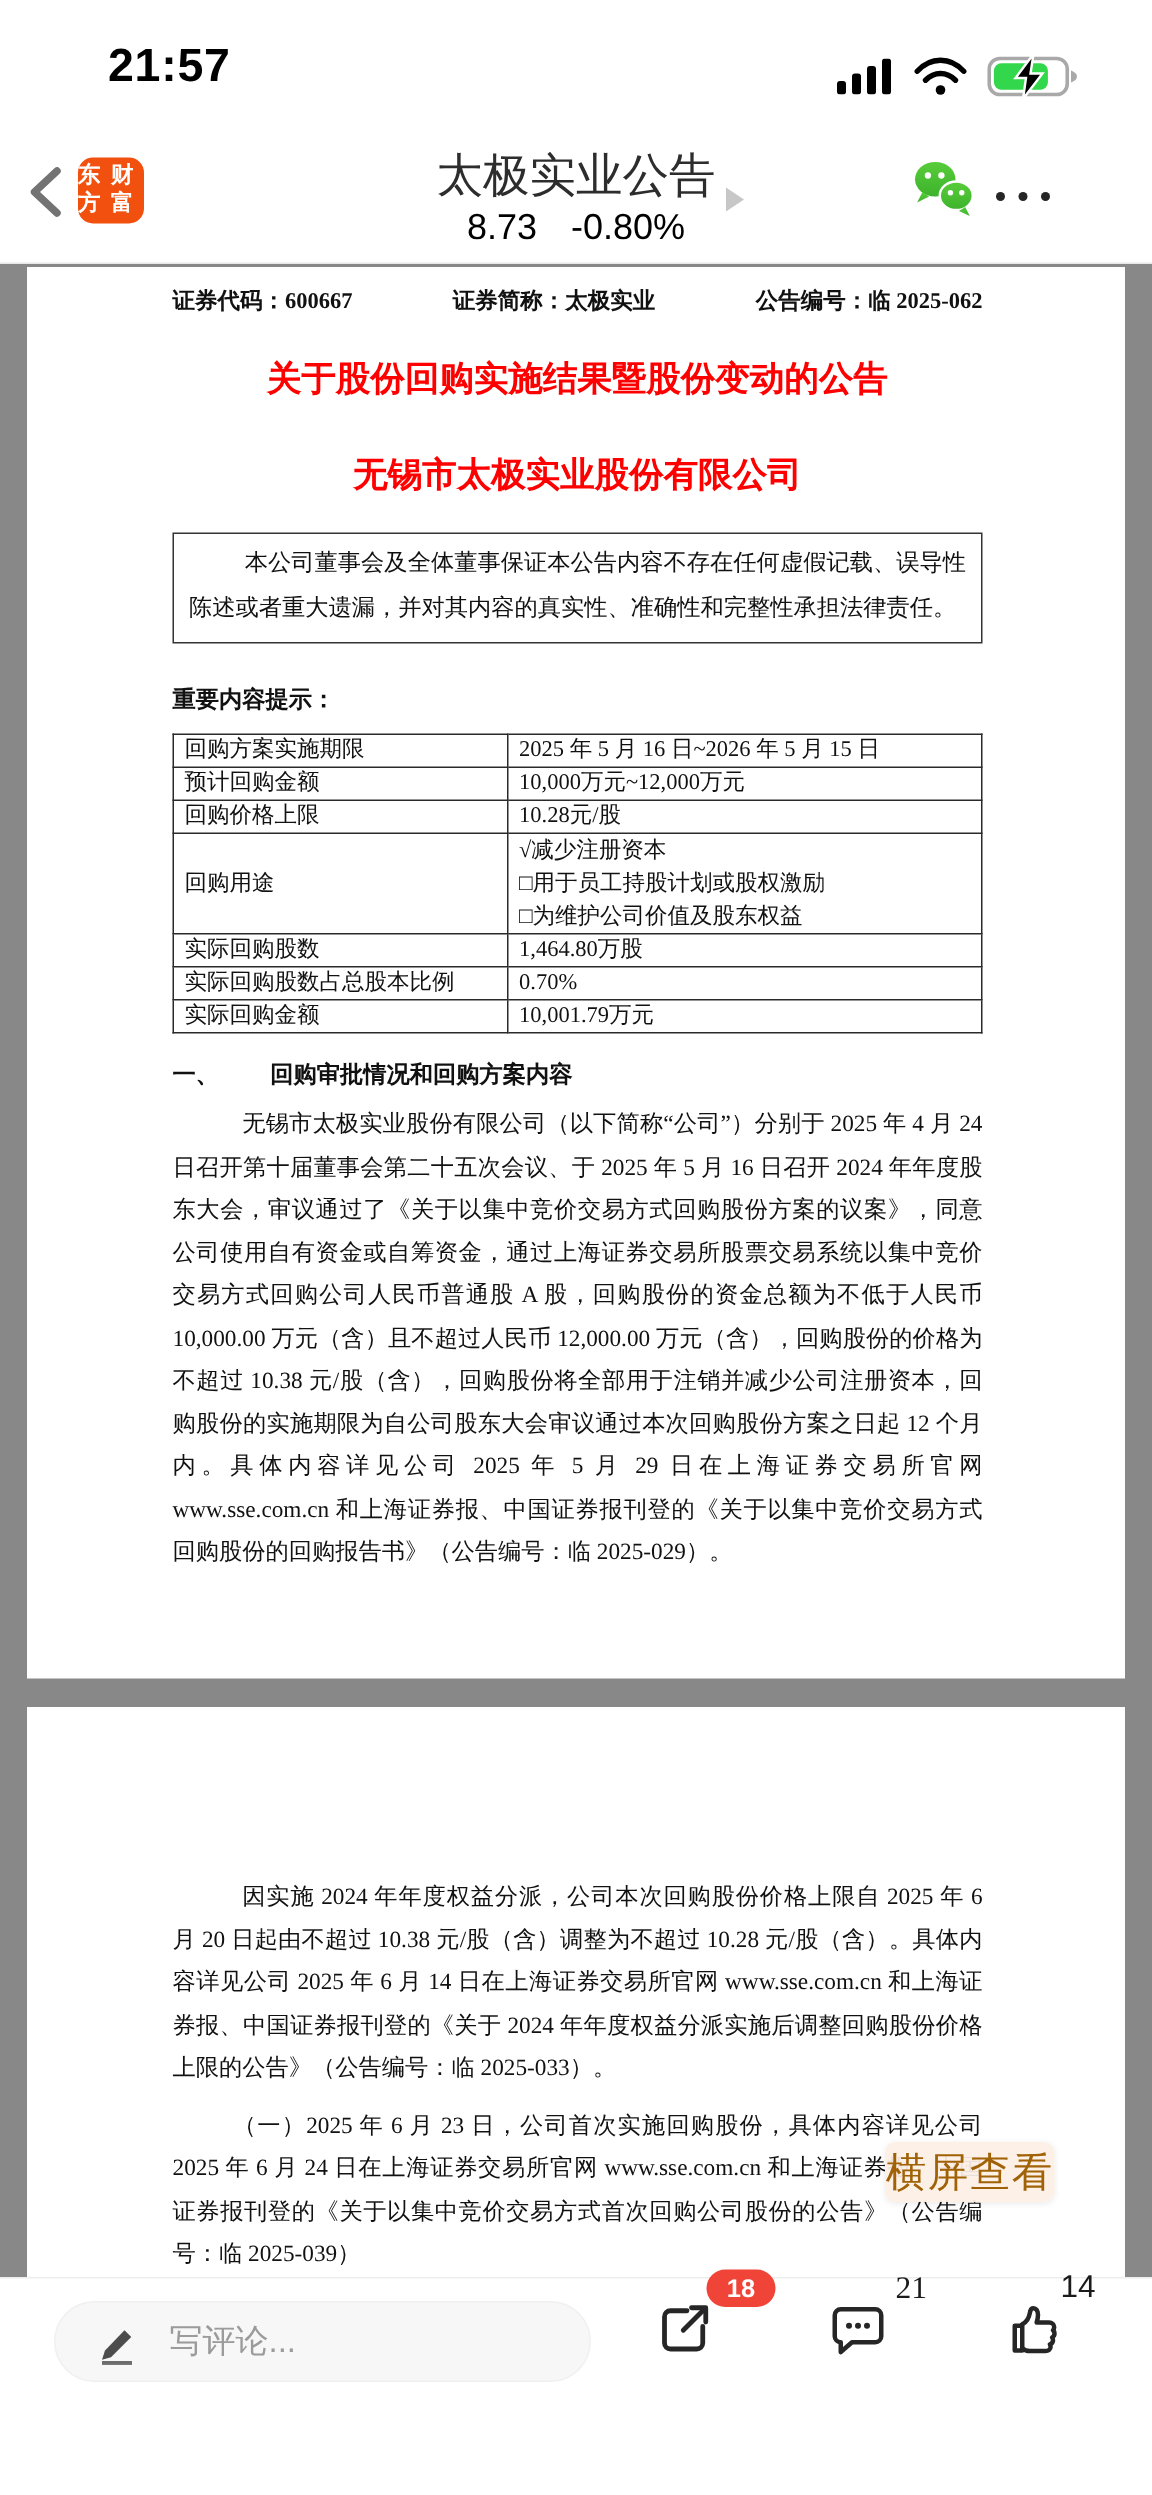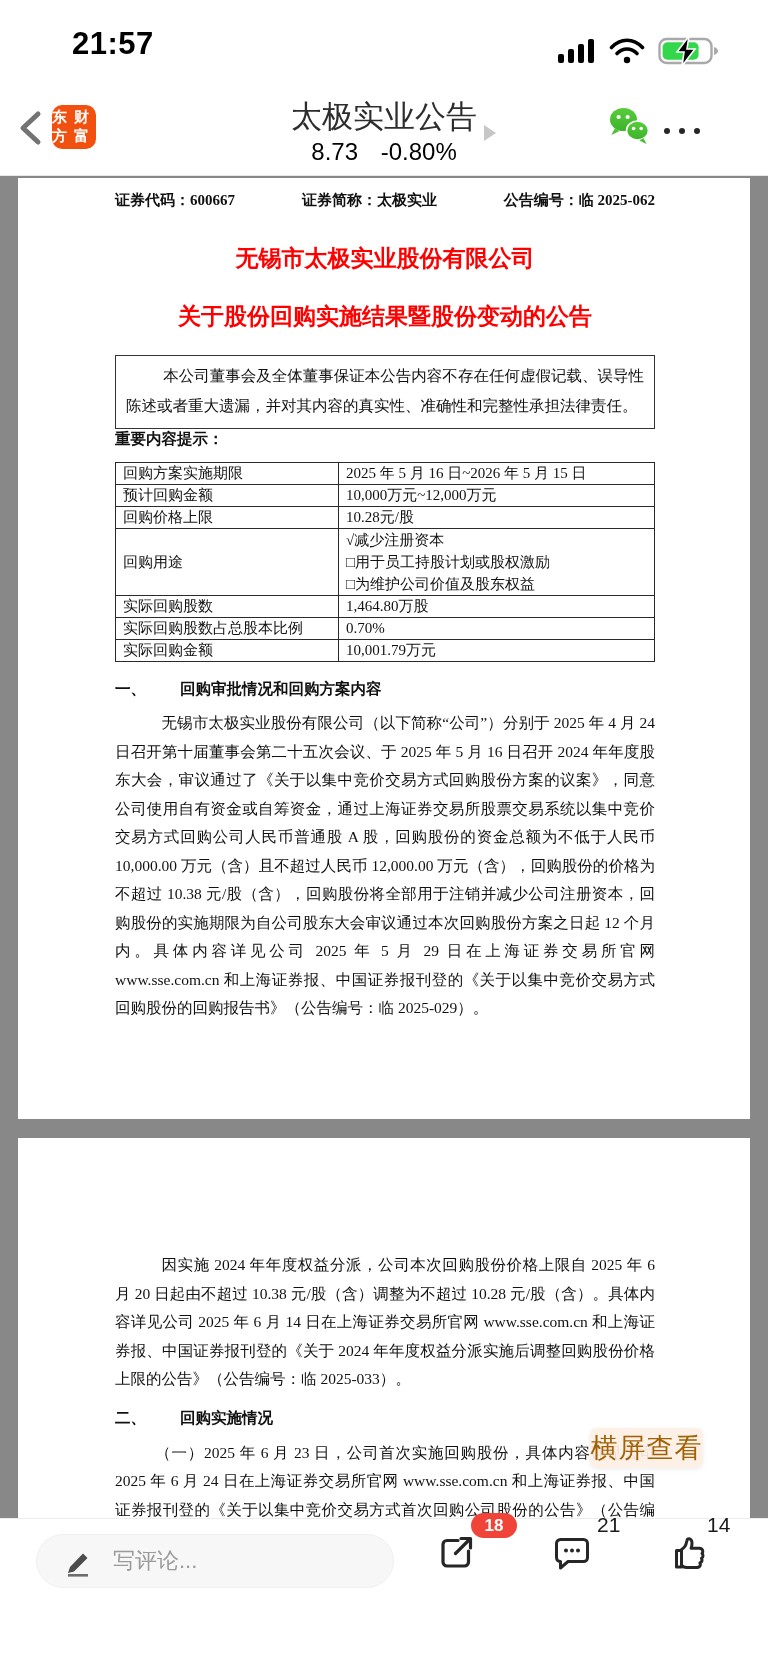--- a/index.html
+++ b/index.html
@@ -31,21 +31,21 @@
             font-family:"Liberation Serif","DejaVu Serif",serif;color:#111;}
   .page1{margin-top:2px;height:941px;padding:13px 95px 0 97px;overflow:hidden;}
   .page2{margin-top:19px;min-height:420px;padding:104px 95px 30px 97px;}
 
   .doc-head{display:flex;justify-content:space-between;font-size:15px;font-weight:700;}
   .red-title{color:#fe0000;font-weight:700;font-size:23px;text-align:center;}
   .red-title.t1{margin-top:33px;}
   .red-title.t2{margin-top:27px;}
   .disclaimer-box{border:1px solid #333;margin-top:23px;padding:5px 10px 7px 10px;}
   .disclaimer-box p{margin:0;font-size:15.5px;line-height:30px;text-align:justify;text-indent:2.4em;}
-  .notice{font-size:15.5px;font-weight:700;}
+  .notice{margin-top:27px;font-size:15.5px;font-weight:700;}
 
   table.buyback{border-collapse:collapse;width:100%;margin-top:12px;font-size:15px;}
   table.buyback td{border:1px solid #2a2a2a;padding:0 7px;line-height:21px;vertical-align:middle;}
   table.buyback td.lbl{width:208px;}
   td.multi div{line-height:20px;padding:1px 0;}
 
   .sec-heading{margin-top:17px;font-size:15.5px;font-weight:700;}
   .sec-heading .num{margin-right:2.2em;}
   .doc-para{margin:9px 0 0 0;font-size:15.5px;line-height:28.5px;text-align:justify;text-indent:3em;}
   .doc-para.p3{text-indent:2.6em;}
@@ -62,21 +62,21 @@
   .bottom-bar{position:absolute;left:0;top:1518px;width:768px;height:145px;background:#fff;border-top:1px solid #ededed;}
   .comment-pill{position:absolute;left:36px;top:15px;width:358px;height:54px;border-radius:28px;background:#f7f7f7;
                 border:1px solid #f0f0f0;box-sizing:border-box;display:flex;align-items:center;}
   .pencil-wrap{margin-left:26px;display:flex;}
   .comment-placeholder{margin-left:20px;font-size:22px;color:#9b9b9b;}
   .share-btn{position:absolute;left:437px;top:15px;}
   .badge{position:absolute;left:471px;top:-6px;min-width:46px;height:25px;border-radius:13px;background:#ef4437;
          color:#fff;font-size:17px;font-weight:700;display:flex;align-items:center;justify-content:center;box-sizing:border-box;padding:0 6px;}
   .comment-btn{position:absolute;left:552px;top:16px;}
   .count{position:absolute;top:-6px;font-size:21px;color:#1b1b1b;}
-  .count.c21{left:597px;}
+  .count.c21{left:597px;font-family:Liberation Serif, serif;}
   .count.c14{left:707px;}
   .like-btn{position:absolute;left:671px;top:14px;}
 </style>
 </head>
 <body>
 
 <div class="screen">
 
   <div class="status-time">21:57</div>
   <div class="status-icons">
@@ -148,22 +148,22 @@
   <div class="hdr-border"></div>
 
   <div class="doc-viewport">
 
     <div class="doc-page page1">
       <div class="doc-head">
         <span>证券代码：600667</span>
         <span>证券简称：太极实业</span>
         <span>公告编号：临 2025-062</span>
       </div>
+      <div class="red-title t2">关于股份回购实施结果暨股份变动的公告</div>
       <div class="red-title t1">无锡市太极实业股份有限公司</div>
-      <div class="red-title t2">关于股份回购实施结果暨股份变动的公告</div>
       <div class="disclaimer-box">
         <p>本公司董事会及全体董事保证本公告内容不存在任何虚假记载、误导性陈述或者重大遗漏，并对其内容的真实性、准确性和完整性承担法律责任。</p>
       </div>
       <div class="notice">重要内容提示：</div>
 
       <table class="buyback">
         <tbody>
           <tr>
             <td class="lbl">回购方案实施期限</td>
             <td>2025 年 5 月 16 日~2026 年 5 月 15 日</td>
@@ -200,23 +200,20 @@
       </table>
 
       <div class="sec-heading">
         <span class="num">一、</span><span>回购审批情况和回购方案内容</span>
       </div>
       <p class="doc-para">无锡市太极实业股份有限公司（以下简称“公司”）分别于 2025 年 4 月 24 日召开第十届董事会第二十五次会议、于 2025 年 5 月 16 日召开 2024 年年度股东大会，审议通过了《关于以集中竞价交易方式回购股份方案的议案》，同意公司使用自有资金或自筹资金，通过上海证券交易所股票交易系统以集中竞价交易方式回购公司人民币普通股 A 股，回购股份的资金总额为不低于人民币 10,000.00 万元（含）且不超过人民币 12,000.00 万元（含），回购股份的价格为不超过 10.38 元/股（含），回购股份将全部用于注销并减少公司注册资本，回购股份的实施期限为自公司股东大会审议通过本次回购股份方案之日起 12 个月内。具体内容详见公司 2025 年 5 月 29 日在上海证券交易所官网 www.sse.com.cn 和上海证券报、中国证券报刊登的《关于以集中竞价交易方式回购股份的回购报告书》（公告编号：临 2025-029）。</p>
     </div>
 
     <div class="doc-page page2">
       <p class="doc-para">因实施 2024 年年度权益分派，公司本次回购股份价格上限自 2025 年 6 月 20 日起由不超过 10.38 元/股（含）调整为不超过 10.28 元/股（含）。具体内容详见公司 2025 年 6 月 14 日在上海证券交易所官网 www.sse.com.cn 和上海证券报、中国证券报刊登的《关于 2024 年年度权益分派实施后调整回购股份价格上限的公告》（公告编号：临 2025-033）。</p>
-      <div class="sec-heading">
-        <span class="num">二、</span><span>回购实施情况</span>
-      </div>
       <p class="doc-para p3">（一）2025 年 6 月 23 日，公司首次实施回购股份，具体内容详见公司 2025 年 6 月 24 日在上海证券交易所官网 www.sse.com.cn 和上海证券报、中国证券报刊登的《关于以集中竞价交易方式首次回购公司股份的公告》（公告编号：临 2025-039）</p>
     </div>
   </div>
 
   <div class="landscape-btn">横屏查看</div>
 
   <div class="bottom-bar">
     <div class="comment-pill">
       <span class="pencil-wrap">
         <svg width="30" height="32" viewBox="0 0 30 32">

